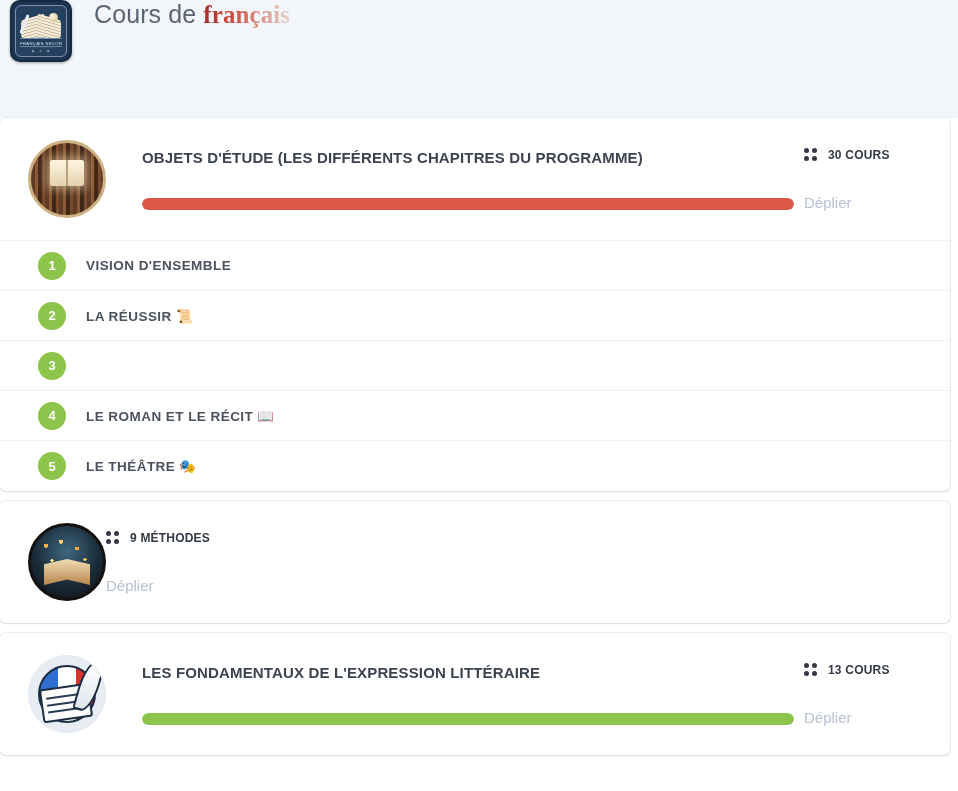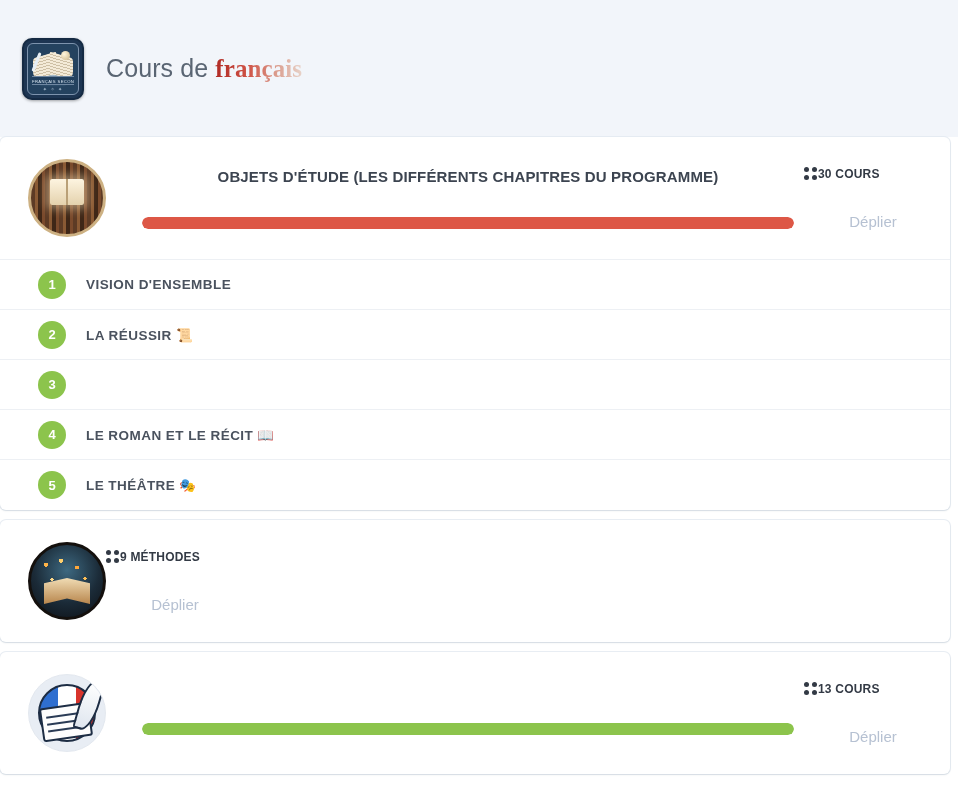--- a/index.html
+++ b/index.html
@@ -10,24 +10,24 @@
   }
   body {
     background: #ffffff;
     font-family: "Liberation Sans", sans-serif;
     -webkit-font-smoothing: antialiased;
   }
 
   
   .page-header {
     background: #f2f5fa;
-    height: 137px;
-    display: flex;
-    align-items: center;
-    padding: 0 0 0 22px;
+    height: 118px;
+    display: flex;
+    align-items: flex-start;
+    padding: 0 0 0 10px;
   }
   .brand-logo {
     width: 62px;
     height: 62px;
     border-radius: 10px;
     flex: none;
     position: relative;
     overflow: hidden;
     background: #1d3552;
     border: 2px solid #152a43;
@@ -135,21 +135,20 @@
     border-radius: 6px;
     box-shadow: 0 1px 2px rgba(30,45,70,0.10), 0 0 0 1px rgba(226,232,240,0.75);
     margin: 0 8px 10px 0;
     overflow: hidden;
   }
   .card-head {
     display: flex;
     align-items: center;
     padding: 16px 0 16px 28px;
     height: 122px;
-    text-align: center;
   }
   .thumb {
     width: 78px; height: 78px;
     border-radius: 50%;
     flex: none;
     overflow: hidden;
     position: relative;
   }
   
   .thumb-library {
@@ -276,21 +275,21 @@
     width: 146px;
     padding-right: 8px;
     align-self: stretch;
     display: flex;
     flex-direction: column;
     justify-content: center;
   }
   .count-row {
     display: flex;
     align-items: center;
-    gap: 0;
+    gap: 10px;
   }
   .grid-dots {
     width: 14px; height: 14px;
     flex: none;
     display: grid;
     grid-template-columns: 5px 5px;
     grid-template-rows: 5px 5px;
     gap: 3px;
   }
   .grid-dots i {
@@ -432,20 +431,21 @@
   </section>
 
   <section class="card">
     <div class="card-head">
       <div class="thumb thumb-quill">
         <span class="flagdisc"></span>
         <span class="scroll-paper"></span>
         <span class="feather"></span>
       </div>
       <div class="head-main">
+        <div class="card-title">LES FONDAMENTAUX DE L'EXPRESSION LITTÉRAIRE</div>
         <div class="progress-track">
           <div class="progress-fill" style="background:#8cc44c"></div>
         </div>
       </div>
       <div class="head-side">
         <div class="count-row">
           <span class="grid-dots">
               <i></i>
               <i></i>
               <i></i>

